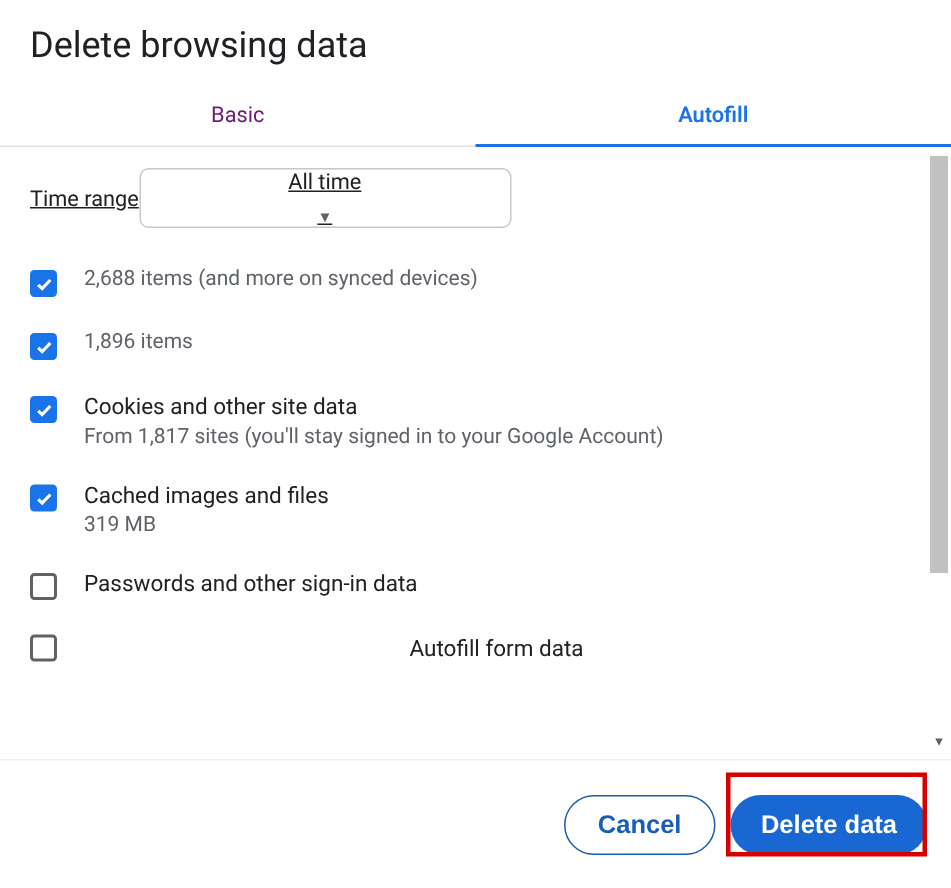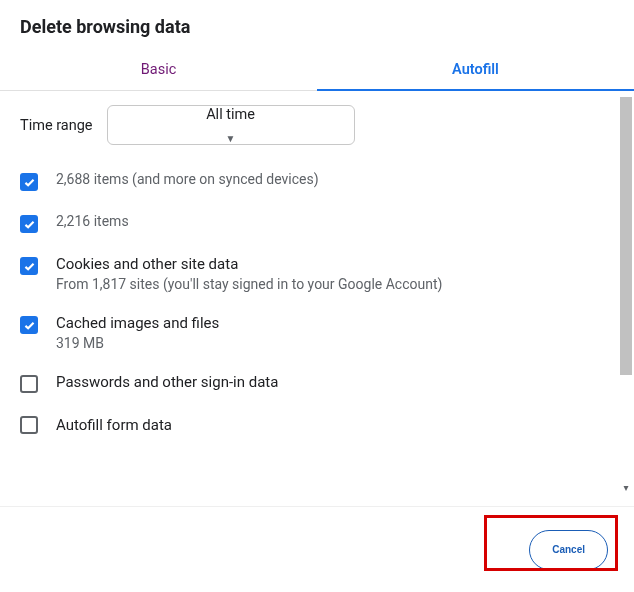--- a/index.html
+++ b/index.html
@@ -7,22 +7,22 @@
     font-family: "Segoe UI", Roboto, Arial, sans-serif;
     font-size: 14px;
     color: #202124;
     width: 634px;
     height: 592px;
     background: #fff;
     position: relative;
     overflow: hidden;
   }
   .dialog-title {
-    font-size: 18px;
-    font-weight: 700;
+    font-size: 24px;
+    font-weight: 400;
     padding: 16px 20px 14px 20px;
     color: #202124;
   }
   .tabs {
     display: flex;
     border-bottom: 1px solid #e0e0e0;
   }
   .tab {
     flex: 1;
     text-align: center;
@@ -65,22 +65,22 @@
     text-align: center;
     line-height: 10px;
   }
   .scrollbar-arrow.down { bottom: 0; }
   .content-inner {
     padding: 14px 28px 0 20px;
   }
   .timerange-row {
     display: flex;
     align-items: center;
-    gap: 14px;
     margin-bottom: 26px;
+    text-decoration: underline;
   }
   .timerange-label {
     font-size: 14.5px;
     color: #202124;
   }
   .select {
     display: flex;
     align-items: center;
     justify-content: space-between;
     width: 248px;
@@ -139,21 +139,21 @@
     border-top: 1px solid #efefef;
     display: flex;
     align-items: center;
     justify-content: flex-end;
     padding-right: 16px;
     gap: 0;
   }
   .btn {
     height: 40px;
     border-radius: 20px;
-    font-size: 10px;
+    font-size: 17px;
     font-weight: 600;
     display: inline-flex;
     align-items: center;
     justify-content: center;
     padding: 0 22px;
     cursor: pointer;
     border: none;
   }
   .btn-cancel {
     background: #fff;
@@ -204,21 +204,21 @@
       </div>
     </div>
 
     <div class="option-row">
       <div class="checkbox checked">
         <svg viewBox="0 0 16 16">
             <polyline points="3,8.5 6.3,11.5 13,4.5"></polyline>
           </svg>
       </div>
       <div class="opt-text">
-        <div class="opt-sub">2,216 items</div>
+        <div class="opt-sub">1,896 items</div>
       </div>
     </div>
 
     <div class="option-row">
       <div class="checkbox checked">
         <svg viewBox="0 0 16 16">
             <polyline points="3,8.5 6.3,11.5 13,4.5"></polyline>
           </svg>
       </div>
       <div class="opt-text">
@@ -241,32 +241,33 @@
 
     <div class="option-row">
       <div class="checkbox unchecked">
         
       </div>
       <div class="opt-text">
         <div class="opt-title">Passwords and other sign-in data</div>
       </div>
     </div>
 
-    <div class="option-row" style="margin-bottom:0;">
+    <div class="option-row" style="margin-bottom:0;text-align:center;">
       <div class="checkbox unchecked" style="margin-top:0;">
         
       </div>
       <div class="opt-text">
         <div class="opt-title">Autofill form data</div>
       </div>
     </div>
 
   </div>
 
   <div class="scrollbar-thumb"></div>
   <div class="scrollbar-arrow down">▾</div>
 </div>
 
 <div class="footer">
   <button class="btn btn-cancel">Cancel</button>
+  <button class="btn btn-delete">Delete data</button>
 </div>
 
 <div class="highlight-box" style="left:484px; top:515px; width:134px; height:56px;"></div>
 
 </body></html>

